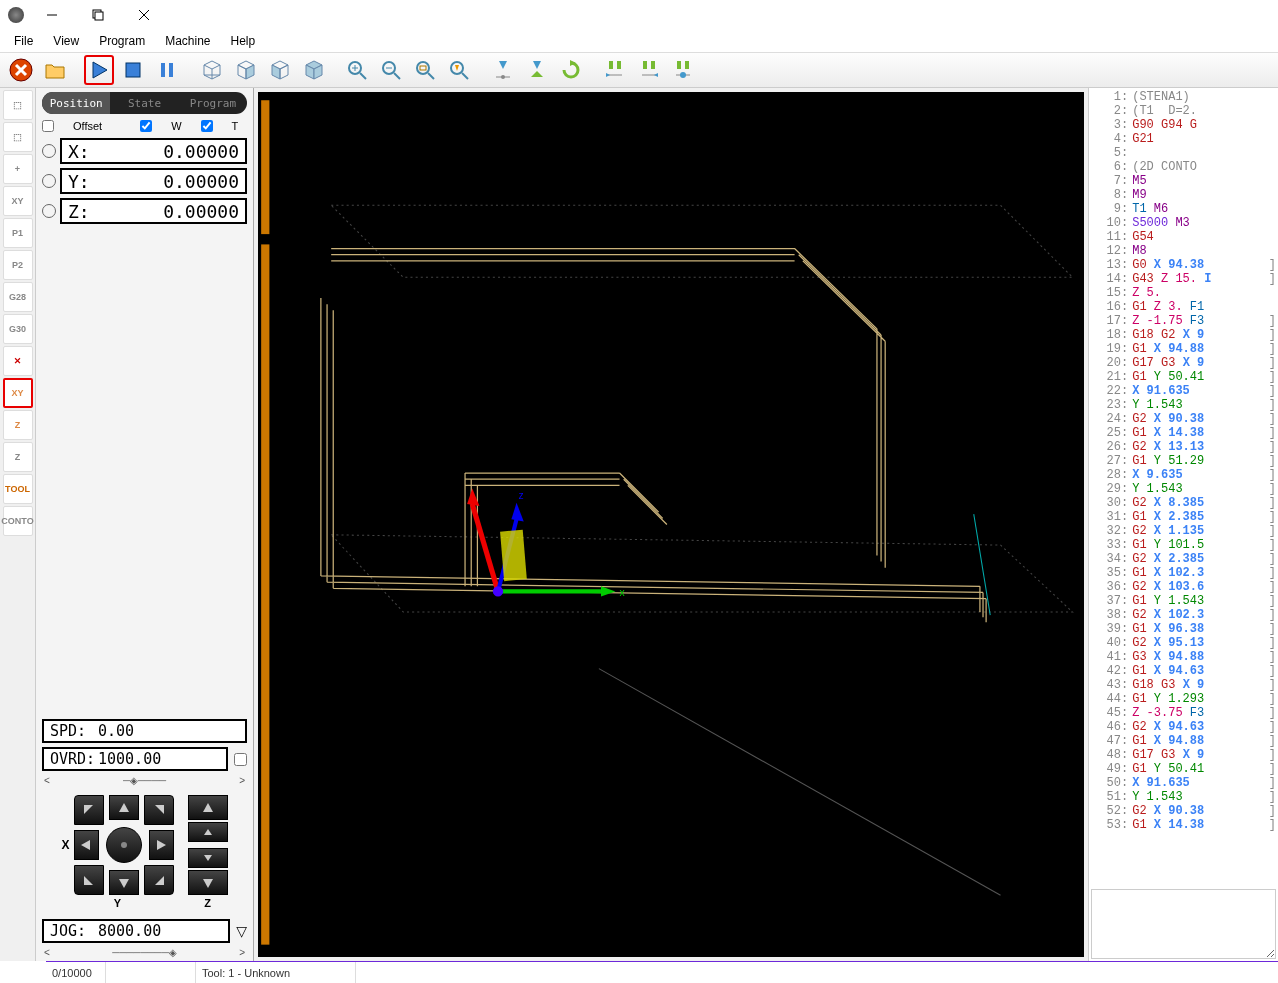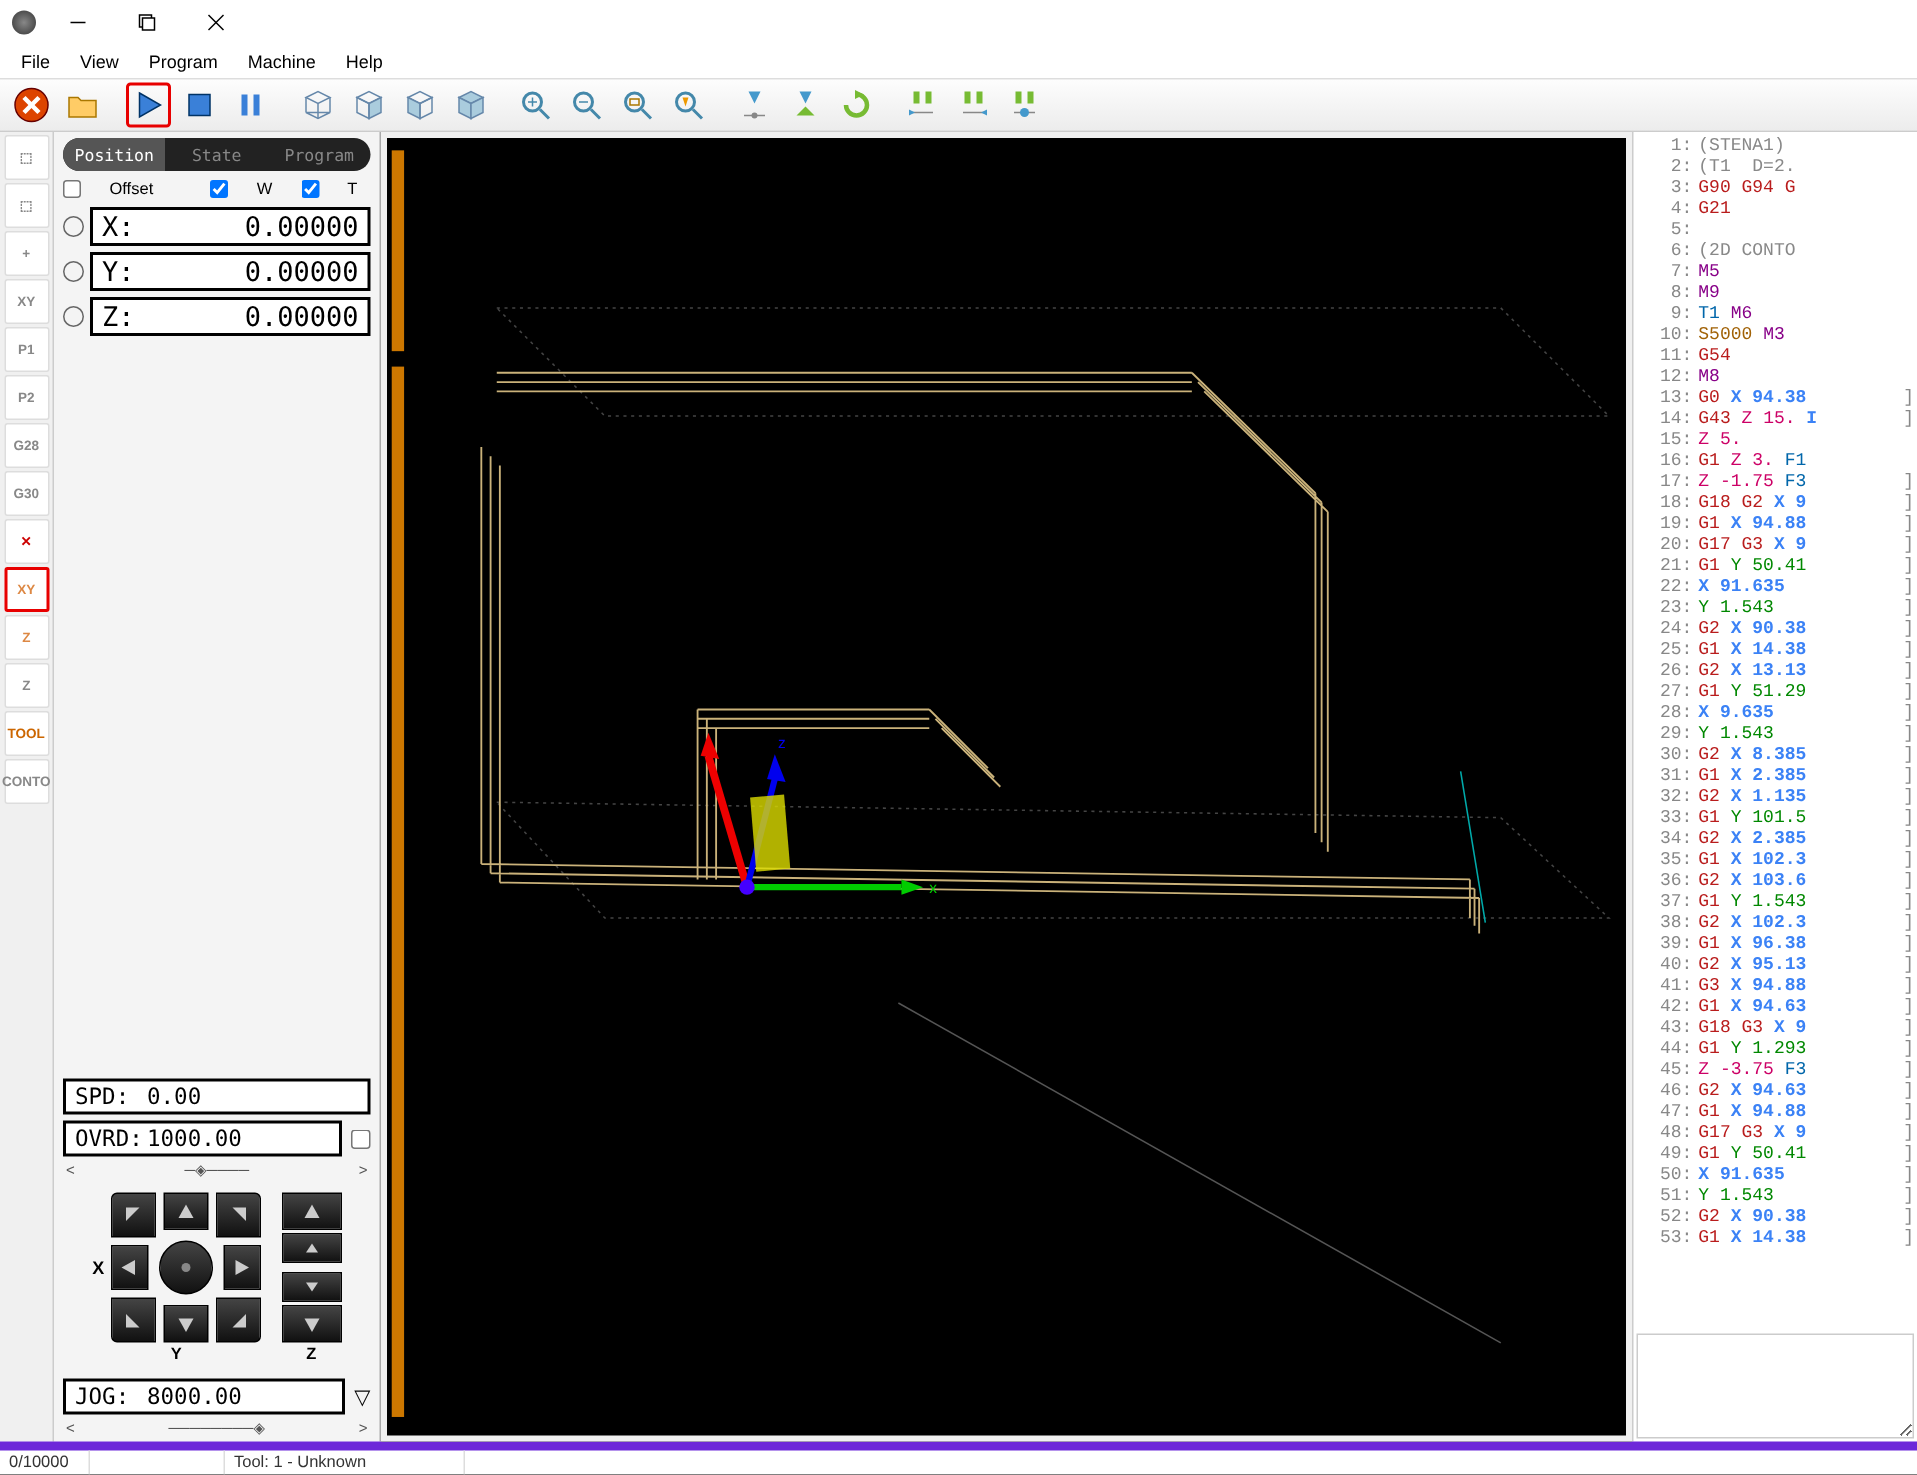--- a/index.html
+++ b/index.html
@@ -49,30 +49,30 @@
 .viewport svg { width:100%; height:100%; }
 .right-panel { width: 190px; display:flex; flex-direction:column; background:#fff; border-left:1px solid #ccc; }
 .gcode-list { flex:1; overflow-y:scroll; font-family: "Courier New", monospace; font-size: 12px; padding: 2px 2px; white-space: pre; }
 .gcode-line { display:flex; }
 .ln { width:30px; text-align:right; color:#888; }
 .colon { color:#888; margin-right:4px; }
 .tok-paren { color:#888; }
 .tok-g { color:#b91c1c; }
 .tok-m { color:#808; }
 .tok-t { color:#06a; }
-.tok-s { color:#a16207; }
+.tok-s { color:#6d28d9; }
 .tok-x { color:#3b82f6;font-weight:bold; }
 .tok-y { color:#080; }
 .tok-z { color:#c06; }
 .tok-f { color:#06a; }
 .tok-br { color:#888; margin-left:auto; }
 .hscroll { height:16px; overflow-x:scroll; }
 .hscroll-inner { width:300px; height:1px; }
 .mdi-input { height:70px; border:1px solid #ccc; margin:2px; background:#fff; }
-.statusbar { height:22px; border-top:6px solid #6d28d9; display:flex; align-items:center; font-size:11px; color:#333; }
+.statusbar { height:22px; border-top:1px solid #6d28d9; display:flex; align-items:center; font-size:11px; color:#333;margin-left:46px; }
 .status-cell { border-right:1px solid #ddd; height:100%; display:flex; align-items:center; padding:0 6px; }
 </style>
 </head>
 <body>
 
 <div class="titlebar">
   <div class="app-icon"></div>
   <div class="win-btns">
     <div class="win-btn">
         <svg viewBox="0 0 12 12">

